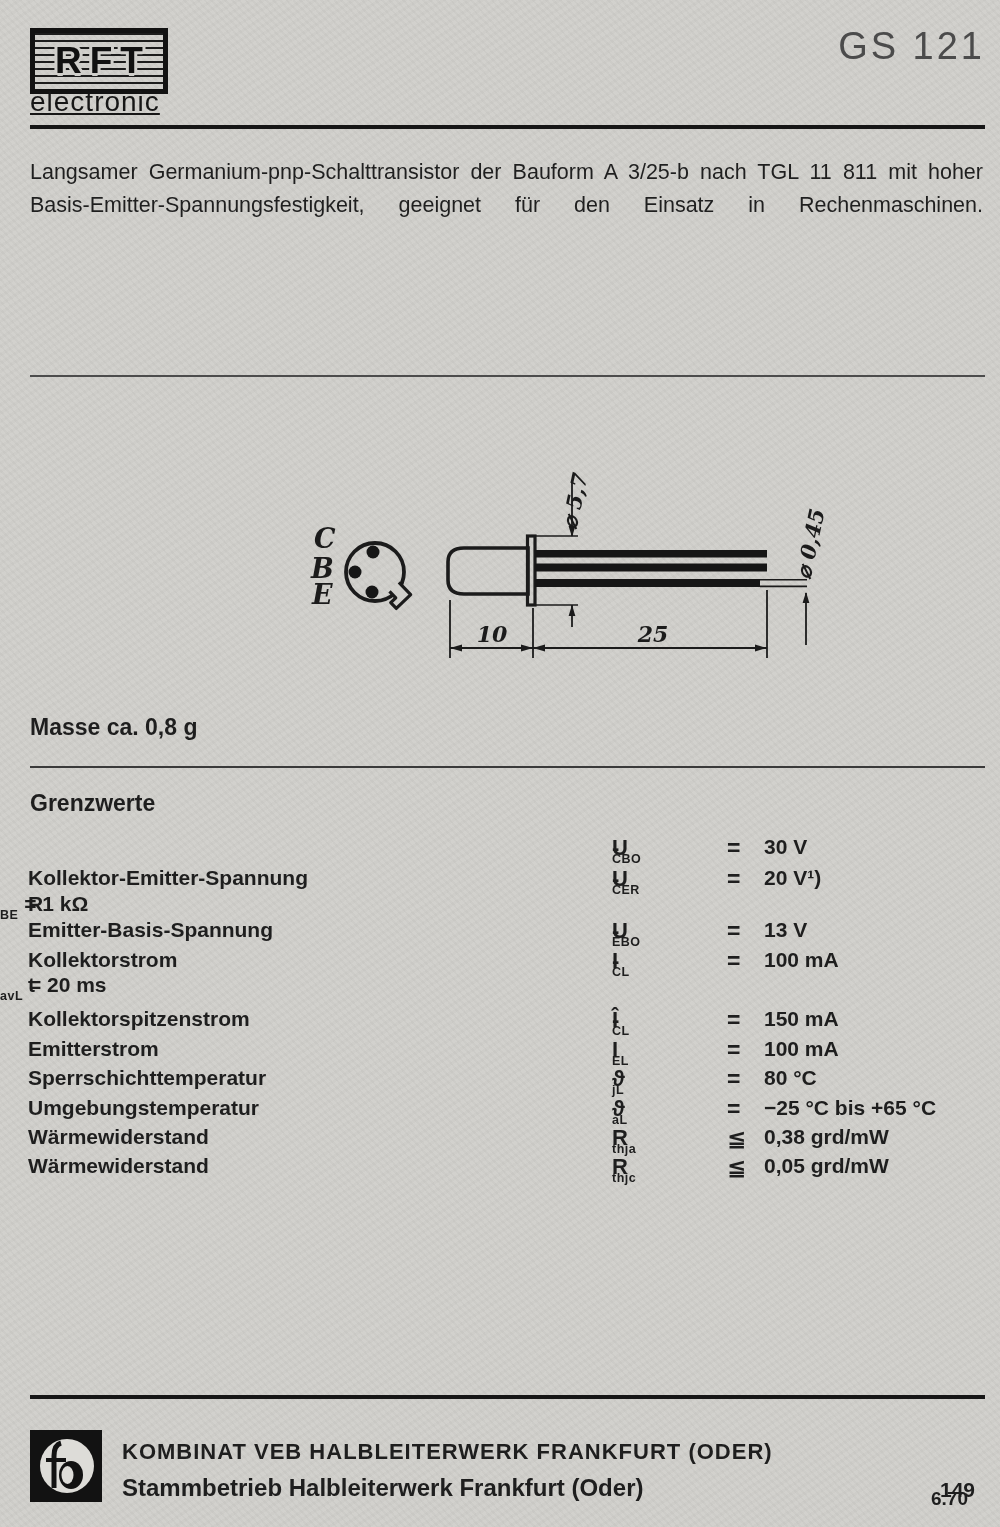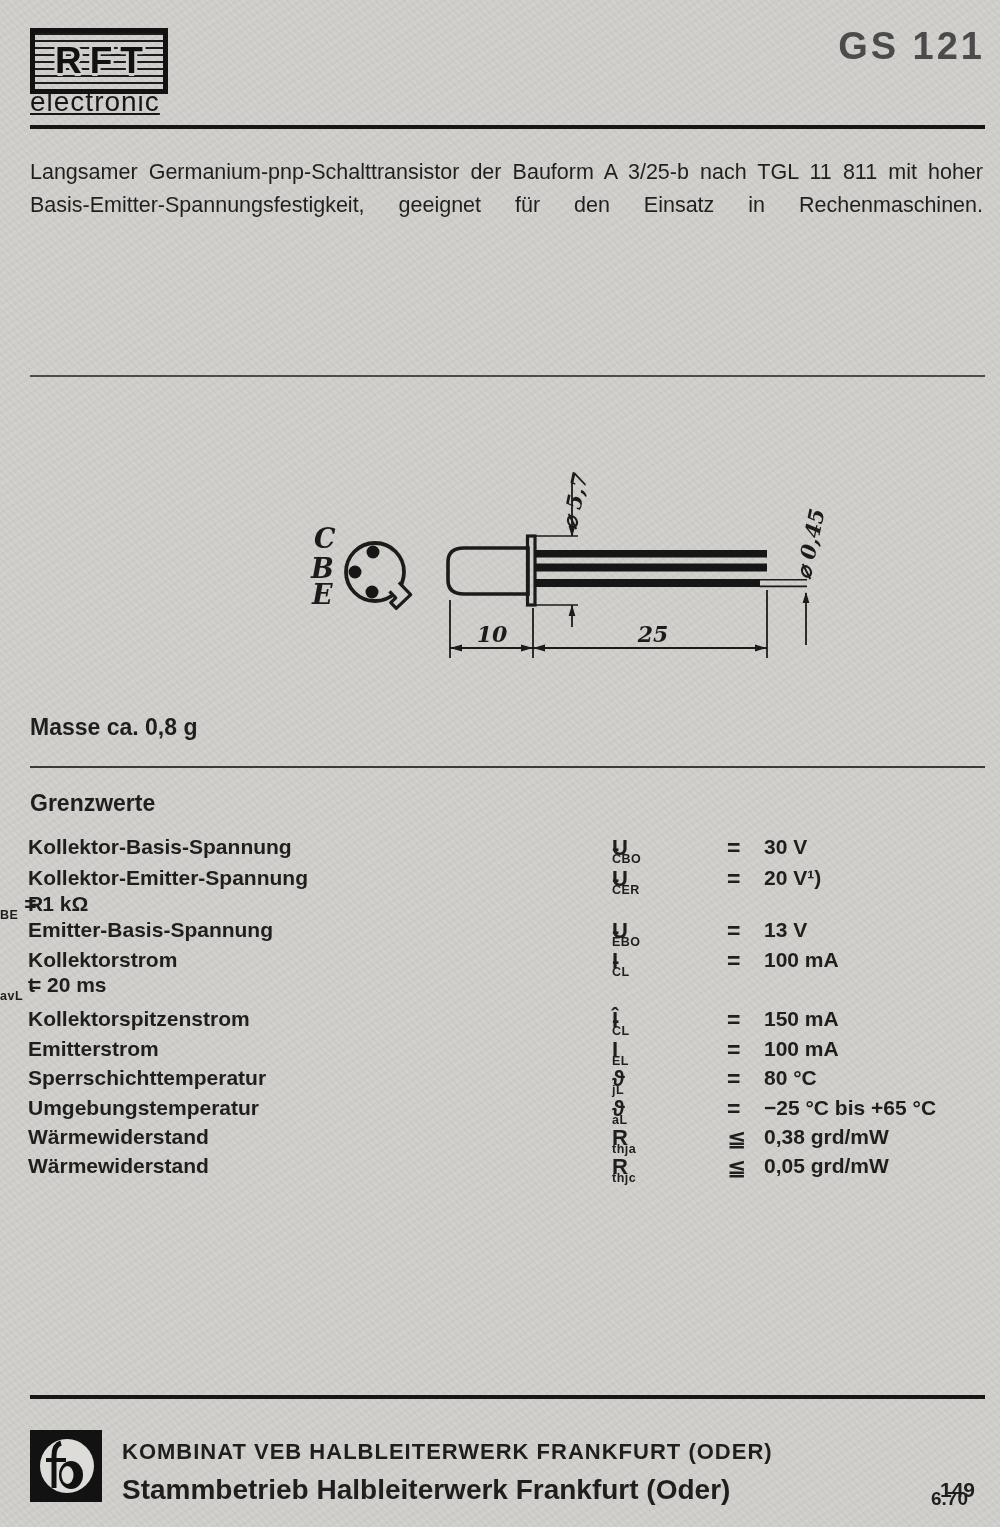--- a/index.html
+++ b/index.html
@@ -25,21 +25,21 @@
     display:flex;align-items:center;justify-content:center;
   }
   .rft-text{
     font-weight:bold;font-size:37px;letter-spacing:8px;color:#111;
     padding-left:8px;
     text-shadow:
       3px 0 0 #d0cfcb,-3px 0 0 #d0cfcb,0 3px 0 #d0cfcb,0 -3px 0 #d0cfcb,
       2px 2px 0 #d0cfcb,-2px -2px 0 #d0cfcb,2px -2px 0 #d0cfcb,-2px 2px 0 #d0cfcb;
   }
   .rft-sub{left:30px;top:86px;font-size:28px;font-weight:normal;letter-spacing:1px;color:#161616;text-decoration:underline;}
-  .product-code{right:15px;top:25px;font-size:38px;font-weight:bold;letter-spacing:3px;color:#4b4b4b;}
+  .product-code{right:15px;top:25px;font-size:38px;font-weight:normal;letter-spacing:3px;color:#4b4b4b;}
   
   .rule{left:30px;width:955px;background:#161616;}
   .rule1{top:125px;height:4px;}
   .rule2{top:375px;height:2px;background:#4c4c4c;}
   .rule3{top:766px;height:2px;background:#3a3a3a;}
   .rule4{top:1395px;height:4px;}
   
   .description{
     left:30px;top:156px;width:953px;
     font-size:21.5px;font-weight:normal;line-height:33px;
@@ -55,21 +55,21 @@
   .l-symbol{left:612px;font-size:22px;}
   .sym-pre{display:inline-block;width:10px;}
   .l-rel{left:727px;font-size:23px;}
   .l-value{left:764px;}
   sub.sym-sub{font-size:12.5px;font-weight:bold;position:relative;bottom:-3px;letter-spacing:0.5px;}
   .lcond .c-main{left:28px;}
   .lcond .c-rest{position:relative;white-space:nowrap;}
   
   .factory-logo{left:30px;top:1430px;}
   .company1{left:122px;top:1439px;font-size:22px;font-weight:bold;letter-spacing:1px;}
-  .company2{left:122px;top:1474px;font-size:28px;font-weight:bold;}
+  .company2{left:122px;top:1474px;font-size:24px;font-weight:bold;}
   .date-code{right:32px;top:1488px;font-size:19px;font-weight:bold;}
   .page-number{right:25px;top:1478px;font-size:21px;font-weight:bold;}
   
   .drawing{left:280px;top:430px;}
   .dimtext{font-family:"DejaVu Serif","Liberation Serif",serif;font-style:italic;font-weight:bold;fill:#1b1b1b;}
 </style>
 </head>
 <body>
 
 <div class="page">
@@ -143,21 +143,20 @@
   </svg>
 
   <div class="abs mass-note">Masse ca. 0,8 g</div>
 
   <div class="abs rule rule3"></div>
 
   <div class="abs limits-heading">Grenzwerte</div>
 
   <div id="limits-table">
       <div class="abs lrow" style="top: 835px;">
-      <span class="l-label">Kollektor-Basis-Spannung</span>
       <span class="l-symbol"><span class="sym-pre">-</span><span class="sym-main">U</span><sub class="sym-sub">CBO</sub></span>
       <span class="l-rel">=</span>
       <span class="l-value">30 V</span>
     </div>
       <div class="abs lrow" style="top: 866px;">
       <span class="l-label">Kollektor-Emitter-Spannung</span>
       <span class="l-symbol"><span class="sym-pre">-</span><span class="sym-main">U</span><sub class="sym-sub">CER</sub></span>
       <span class="l-rel">=</span>
       <span class="l-value">20 V¹)</span>
     </div>

